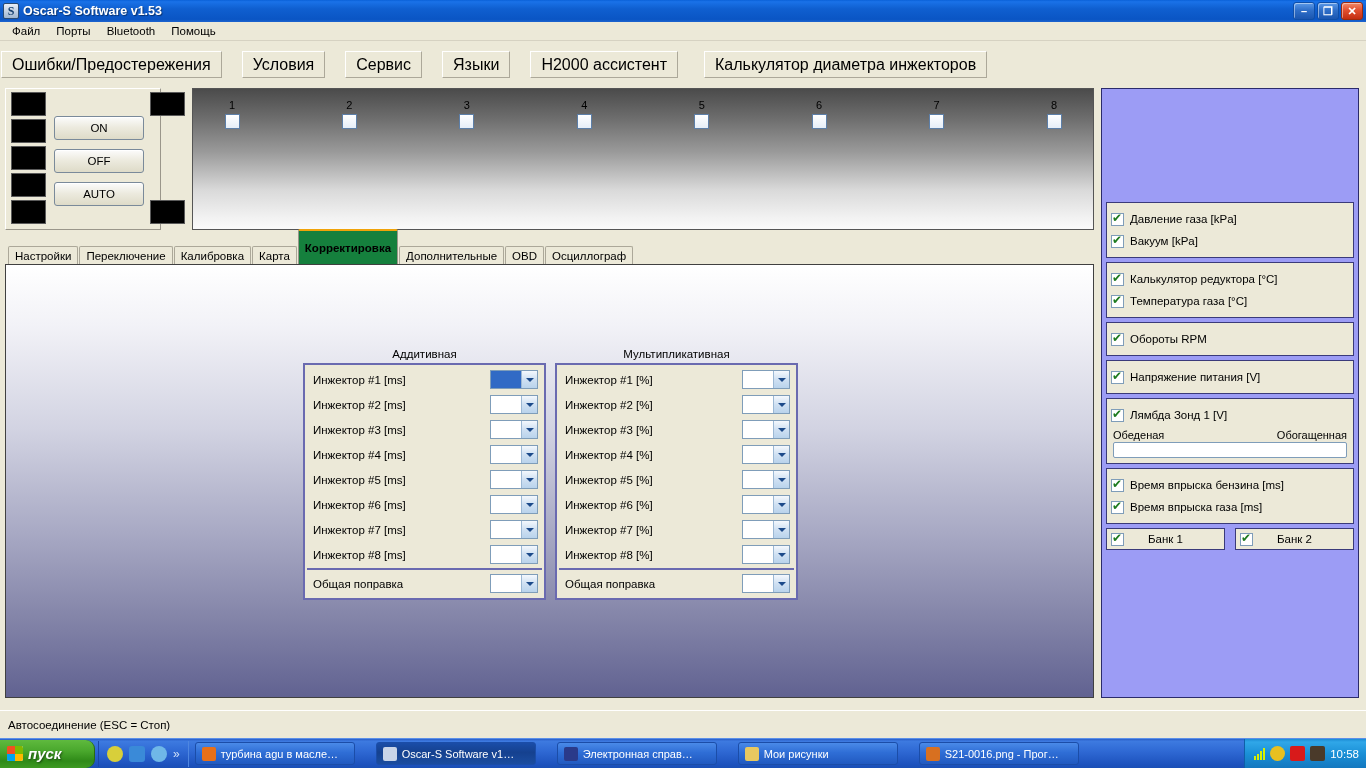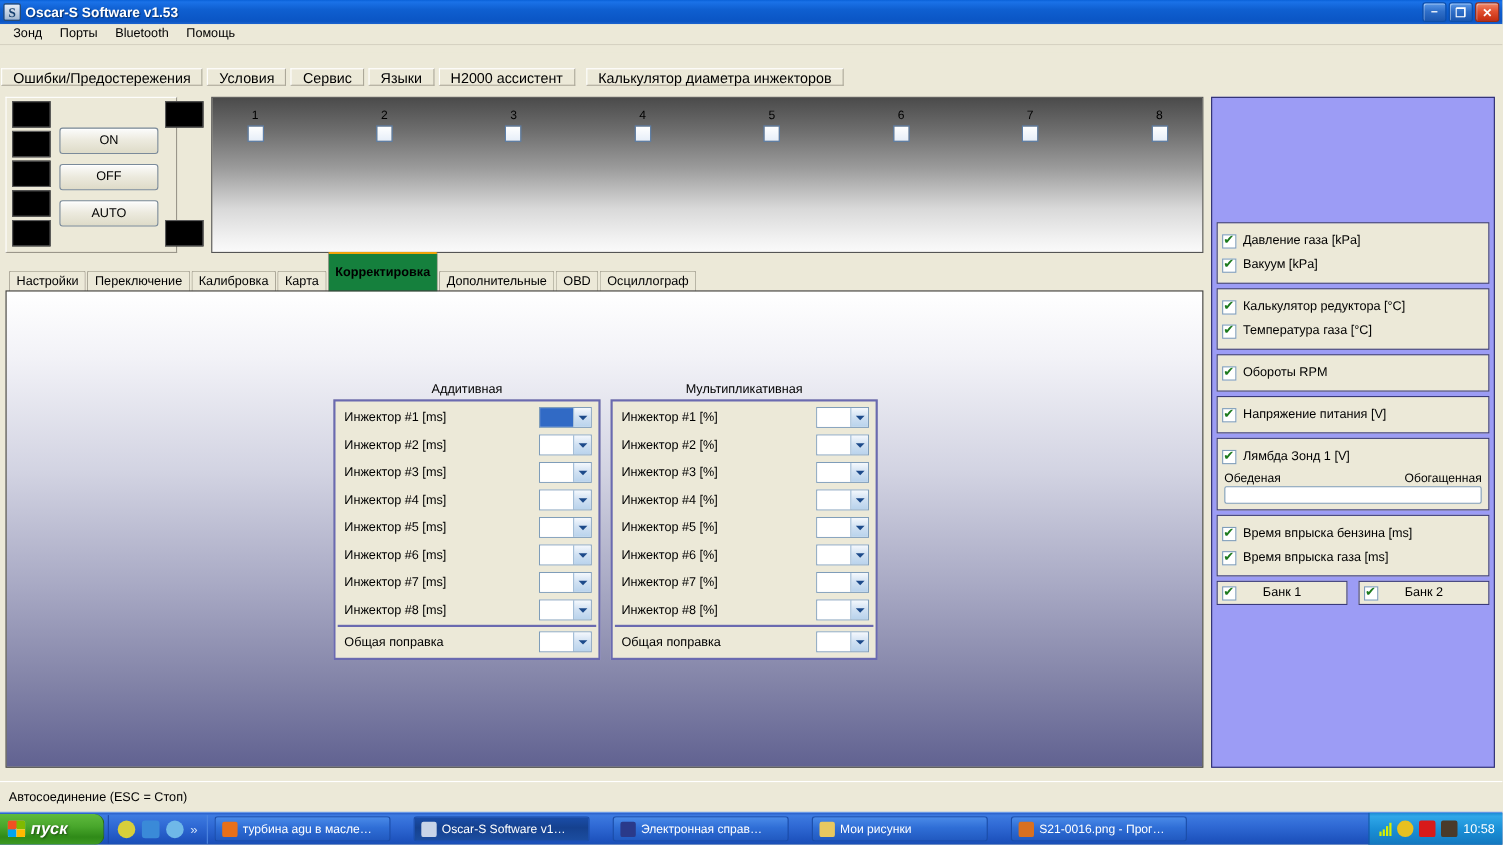--- a/index.html
+++ b/index.html
@@ -52,25 +52,25 @@
   }
   #menubar .mi { padding: 2px 8px; cursor: default; white-space: nowrap; }
 
   
   #toprow {
     position: absolute; left: 0; top: 48px; width: 1366px; height: 30px;
     background: #ece9d8; display: flex; align-items: flex-end;
     padding-left: 1px;
   }
   #toprow .tbtn {
-    height: 16px; padding: 0 10px; margin-right: 4px;
+    height: 27px; padding: 0 10px; margin-right: 20px;
     background: #ece9d8;
     border-left: 1px solid #fff; border-top: 1px solid #fff;
     border-right: 1px solid #aca899; border-bottom: 1px solid #aca899;
-    font-size: 13px; color: #000;
+    font-size: 16px; color: #000;
     display: flex; align-items: center; white-space: nowrap;
   }
   #toprow .sep { width: 6px; }
 
   
   #ledpanel {
     position: absolute; left: 5px; top: 88px; width: 156px; height: 142px;
     background: #ece9d8; border: 1px solid #9a968a;
     border-top-color: #fff; border-left-color: #fff;
   }
@@ -283,21 +283,21 @@
   <div class="tb-icon">S</div>
   <div class="tb-title">Oscar-S Software v1.53</div>
   <div class="winbtns">
     <div class="winbtn">–</div>
     <div class="winbtn">❐</div>
     <div class="winbtn close">✕</div>
   </div>
 </div>
 
 <div id="menubar">
-  <div class="mi">Зонд</div>
+  <div class="mi">Файл</div>
   <div class="mi">Порты</div>
   <div class="mi">Bluetooth</div>
   <div class="mi">Помощь</div>
 </div>
 
 <div id="toprow">
   <div class="tbtn">Ошибки/Предостережения</div>
   <div class="tbtn">Условия</div>
   <div class="tbtn">Сервис</div>
   <div class="tbtn">Языки</div>

